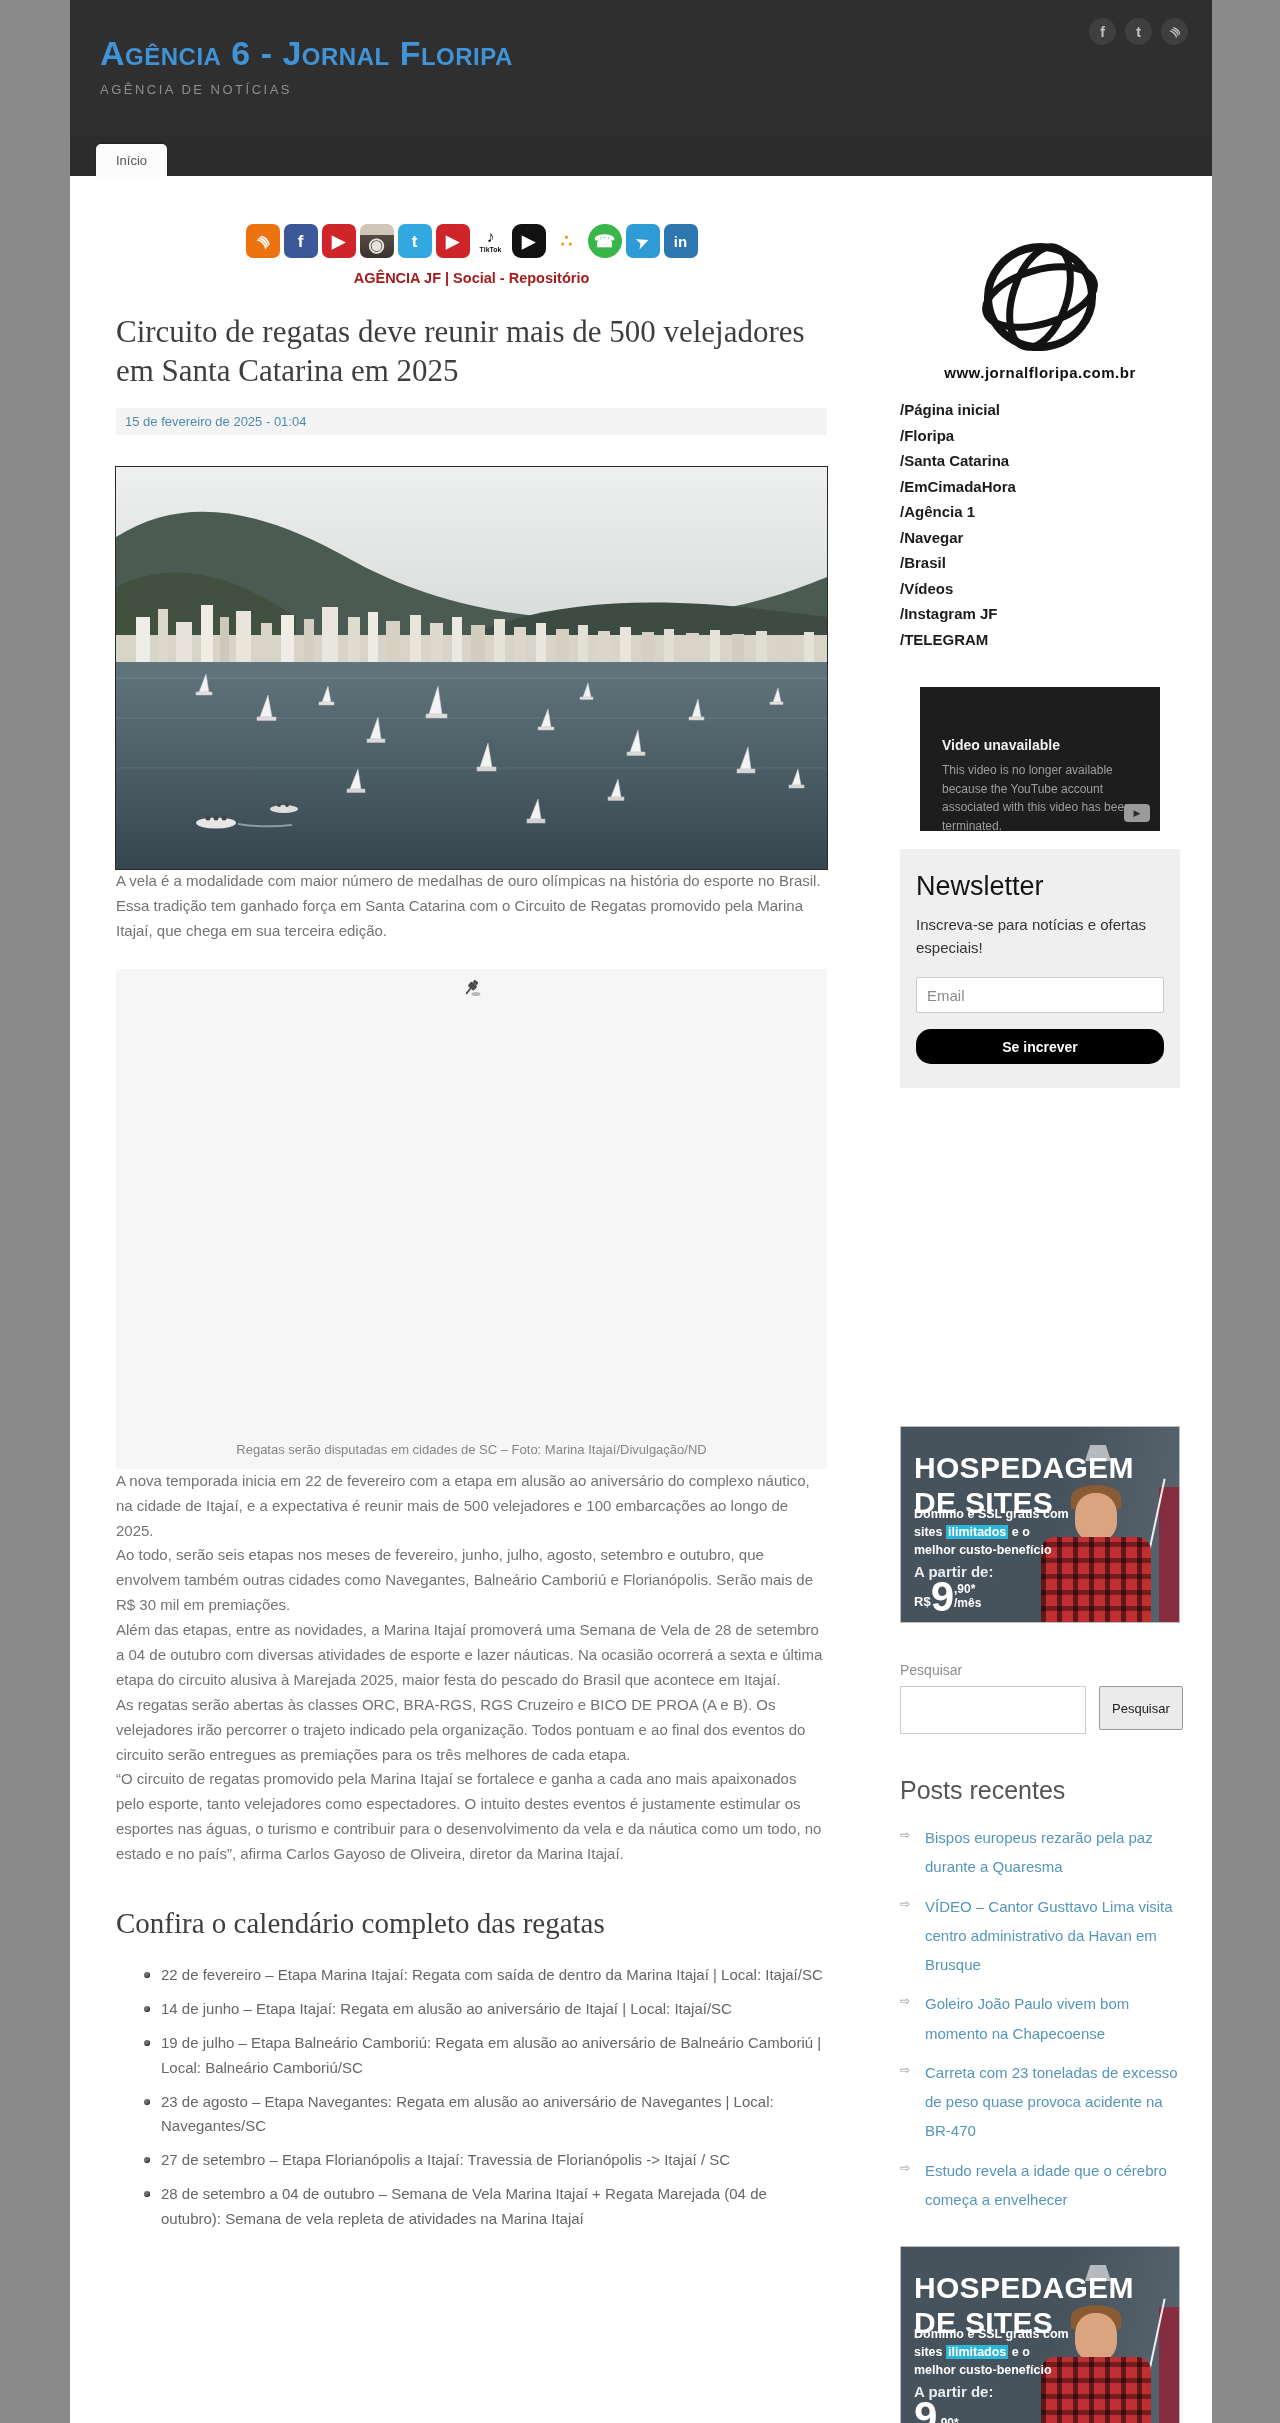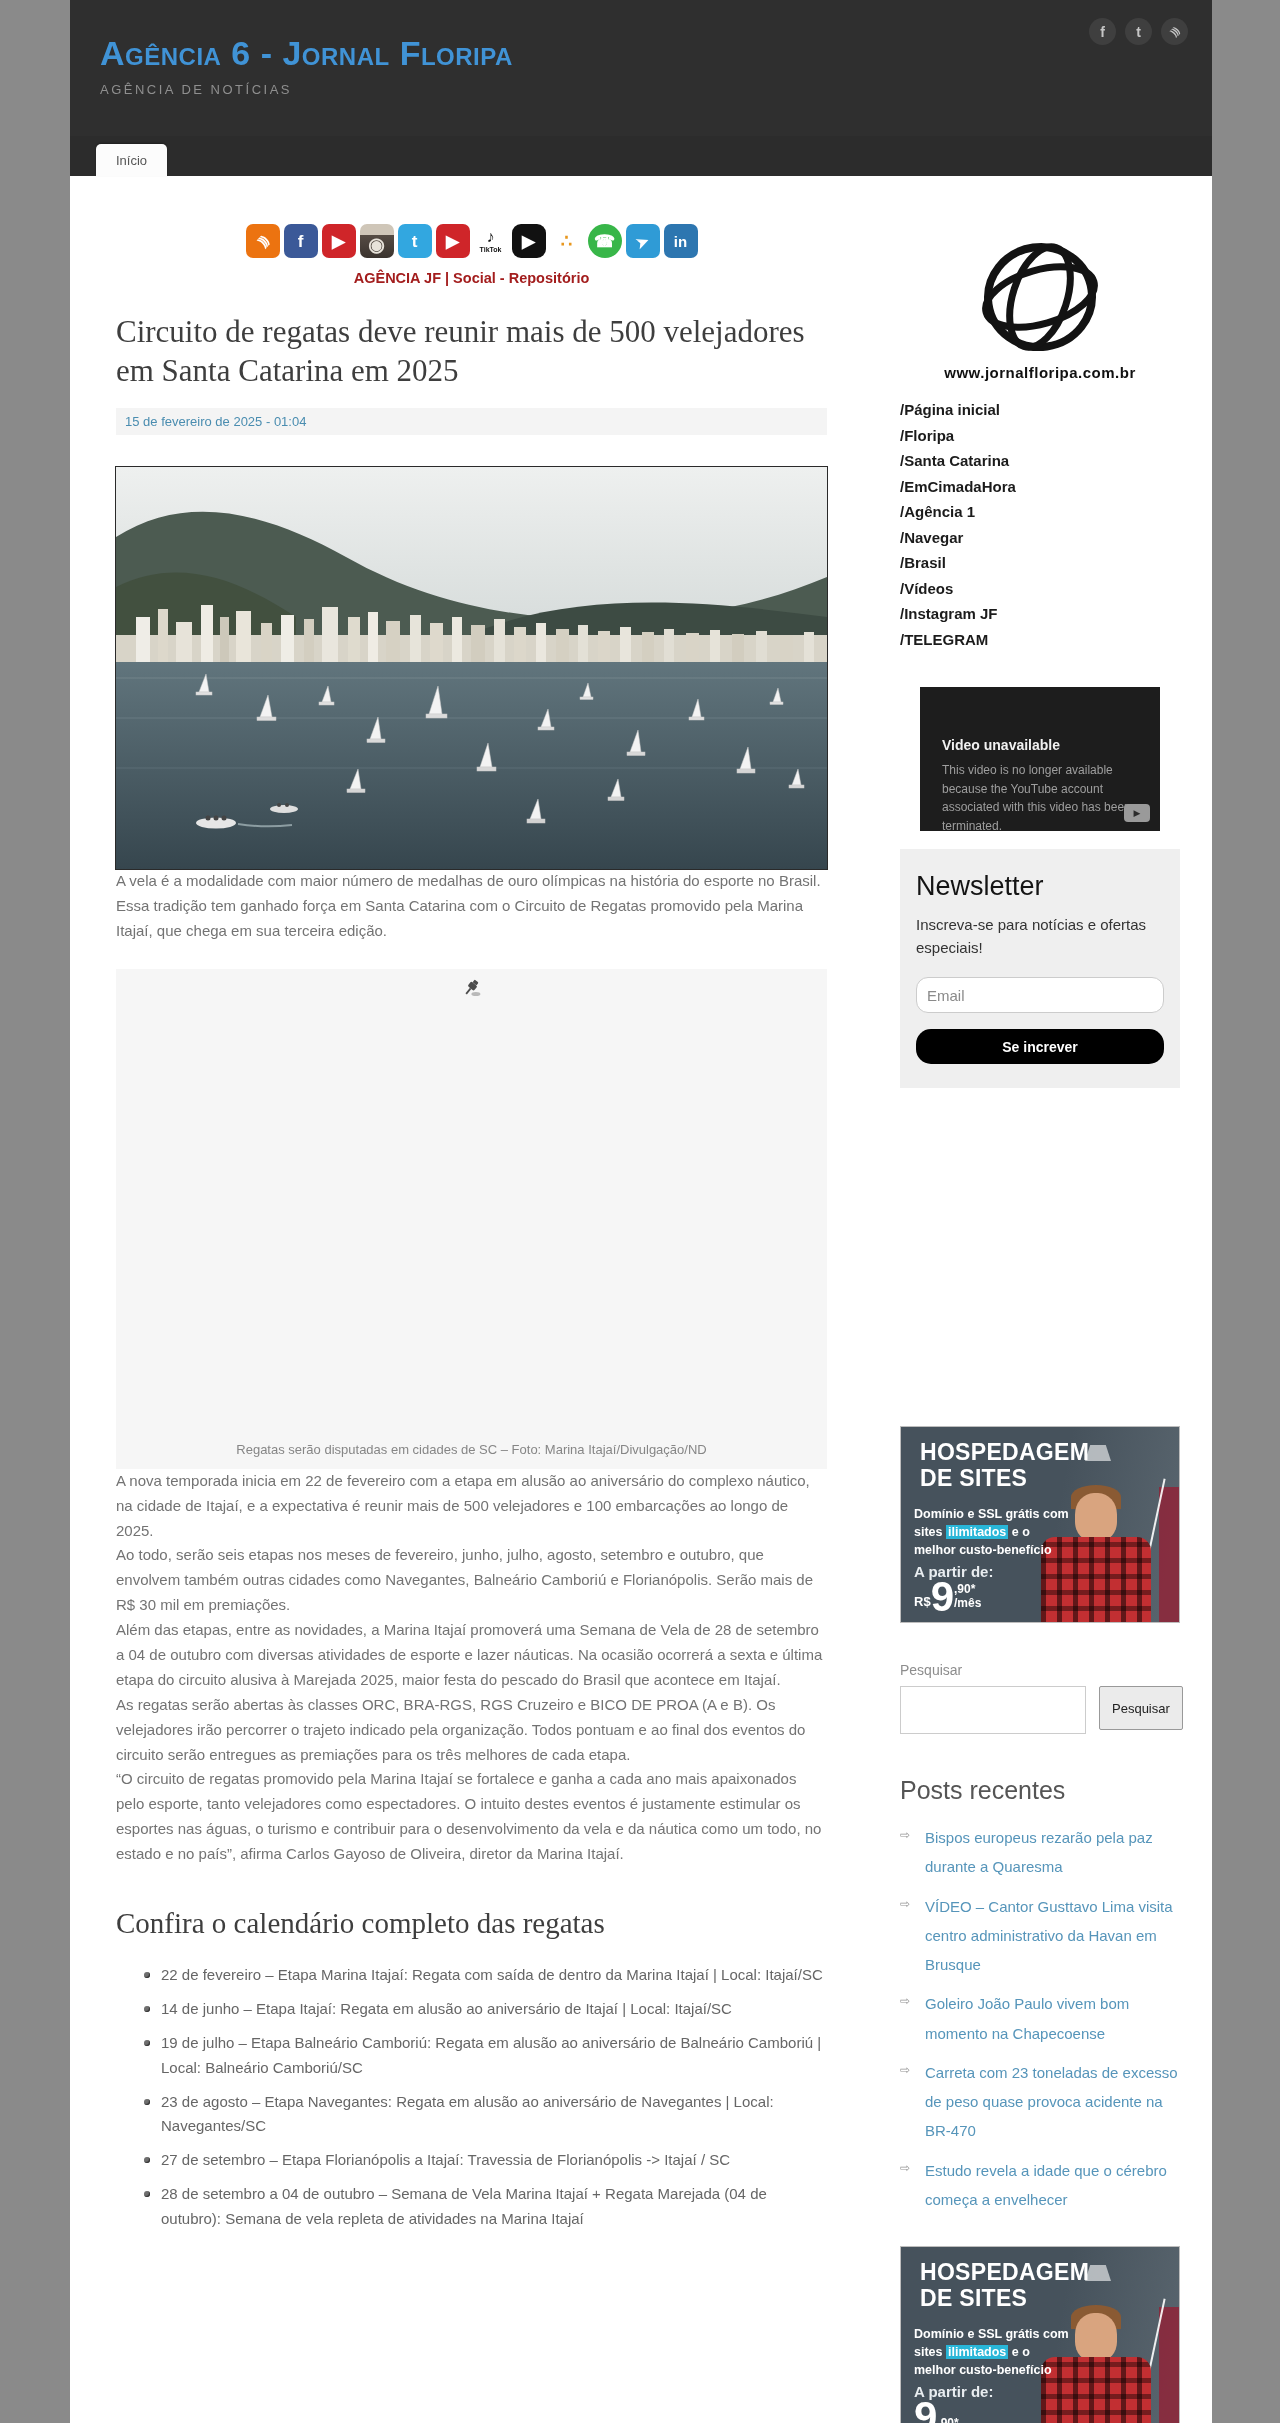--- a/index.html
+++ b/index.html
@@ -75,31 +75,31 @@
                padding:50px 20px 0 22px; }
   .vb-title { color:#f1f1f1; font-size:14px; font-weight:bold; }
   .vb-msg { color:#9e9e9e; font-size:12px; line-height:1.55; margin-top:8px; }
   .yt-badge { position:absolute; right:10px; bottom:9px; width:26px; height:18px; background:#9a9a9a;
               border-radius:4px; display:flex; align-items:center; justify-content:center;
               color:#2b2b2b; font-size:9px; cursor:pointer; }
 
   .newsletter { margin-top:18px; background:#efefef; padding:22px 16px 24px; }
   .nl-title { font-size:27px; color:#141414; font-weight:normal; }
   .nl-text { font-size:15px; color:#333; line-height:1.5; margin-top:12px; }
-  .nl-input { width:100%; height:36px; margin-top:18px; border:1px solid #ccc; border-radius:12px;
+  .nl-input { width:100%; height:36px; margin-top:18px; border:1px solid #ccc; border-radius:2px;
               padding:0 10px; font-size:15px; color:#333; background:#fff; }
   .nl-input::placeholder { color:#8a8a8a; }
   .nl-btn { width:100%; height:35px; margin-top:16px; background:#000; color:#fff; border:none;
             border-radius:15px; font-weight:bold; font-size:14px; cursor:pointer; }
 
   .ad { width:280px; height:197px; position:relative; overflow:hidden; cursor:pointer;
         background:linear-gradient(100deg,#46525c 0 55%,#5a666f 100%); border:1px solid #bdbdbd; }
   .ad1 { margin-top:338px; }
   .ad2 { margin-top:32px; }
-  .ad-h { position:absolute; top:12px; left:13px; color:#fff; font-weight:800; font-size:23px; line-height:1.15; letter-spacing:.3px;margin-left:6px; }
+  .ad-h { position:absolute; top:24px; left:13px; color:#fff; font-weight:800; font-size:30px; line-height:1.15; letter-spacing:.3px; }
   .ad-b { position:absolute; top:78px; left:13px; width:155px; color:#fff; font-weight:bold; font-size:12.5px; line-height:1.45; }
   .ad-hl { background:#29b6d8; padding:0 2px; }
   .ad-from { position:absolute; top:136px; left:13px; color:#e9edf0; font-weight:bold; font-size:15px; }
   .ad-price { position:absolute; top:152px; left:13px; color:#fff; display:flex; align-items:flex-end; }
   .ad-cur { font-weight:bold; font-size:13px; margin-bottom:6px; }
   .ad-int { font-weight:800; font-size:42px; line-height:.85; }
   .ad-frac { font-weight:bold; font-size:12px; line-height:1.2; margin-bottom:4px; }
   .ad-lamp { position:absolute; top:18px; right:68px; width:26px; height:16px; background:#cfd3d6;
              clip-path:polygon(20% 0,80% 0,100% 100%,0 100%); opacity:.8; }
   .ad-head { position:absolute; top:66px; right:62px; width:42px; height:48px; border-radius:45% 45% 40% 40%;

